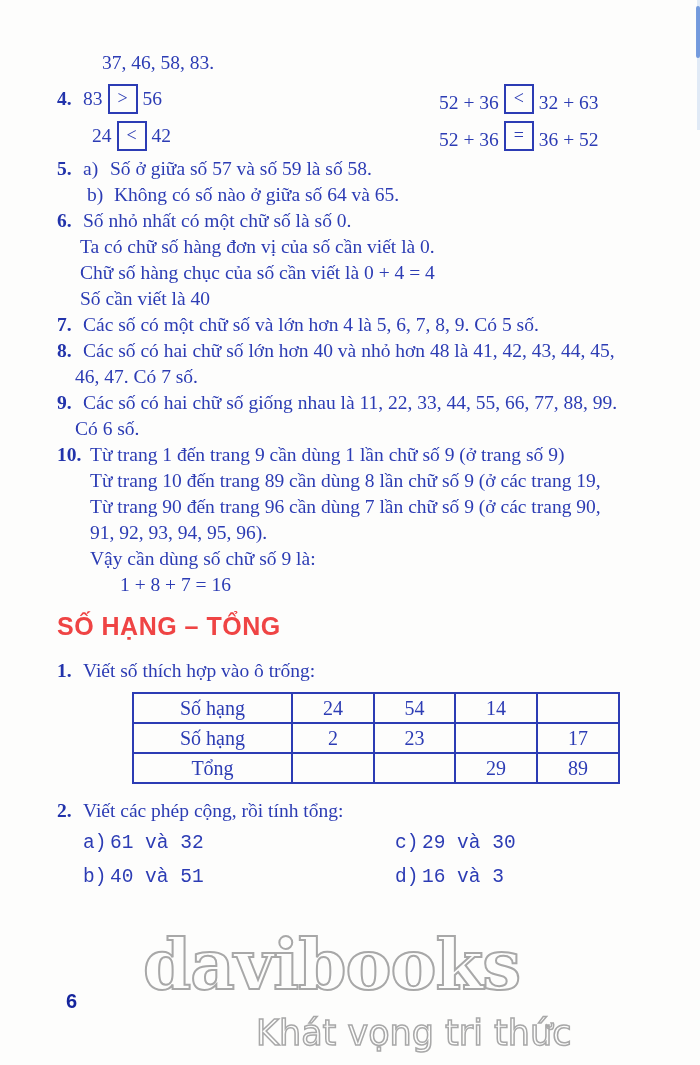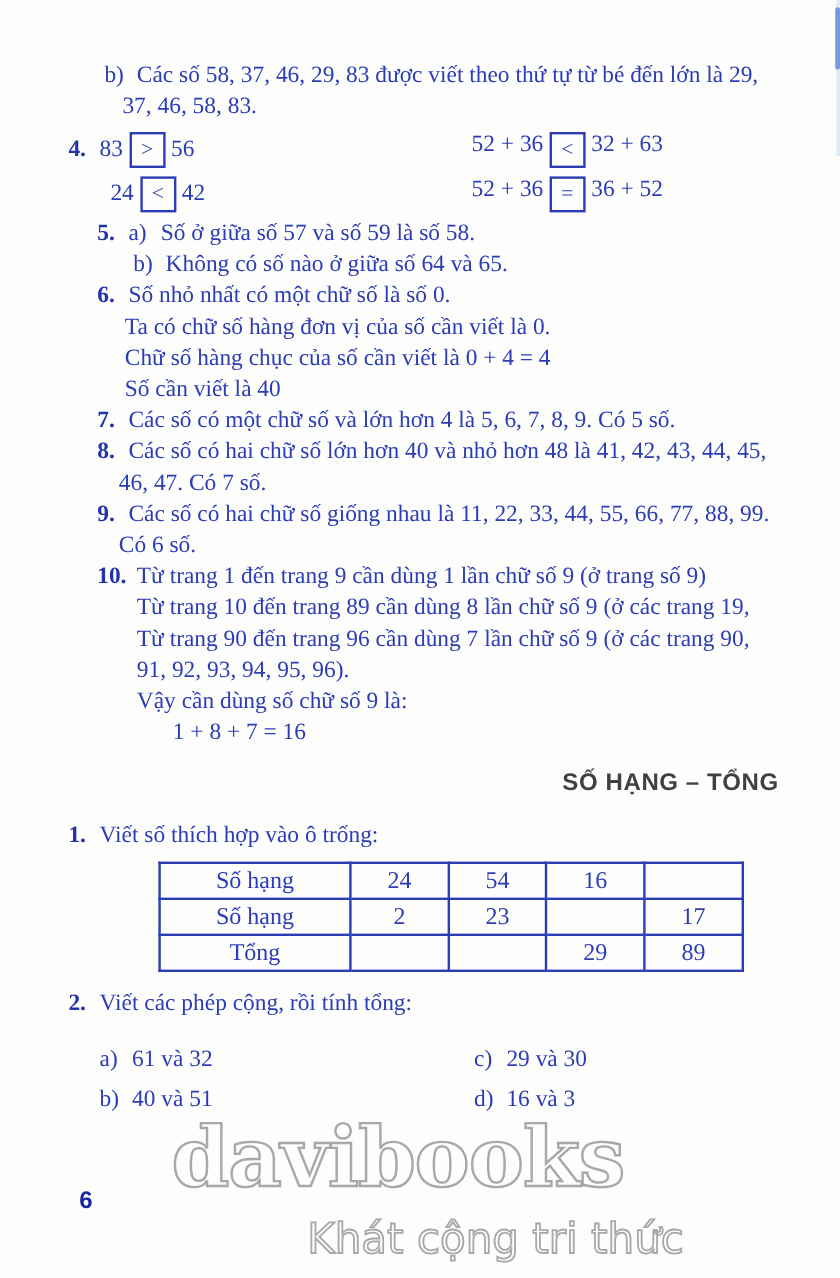--- a/index.html
+++ b/index.html
@@ -32,44 +32,44 @@
   .pl63{padding-left:63px;}
   .pl96{padding-left:96px;}
   .num{font-weight:bold;display:inline-block;color:#2233ab;}
   .w26{width:26px;}
   .w33{width:33px;}
   .w35{width:35px;}
   .albl{display:inline-block;width:27px;}
   .comp{margin-top:4px;}
   .comp-row{display:flex;align-items:center;height:37px;white-space:nowrap;}
   .comp-left{width:336px;display:flex;align-items:center;}
-  .comp-right{display:flex;align-items:flex-start;}
+  .comp-right{display:flex;align-items:flex-end;margin-left:46px;}
   .box{
     box-sizing:border-box;width:30px;height:30px;
     border:2px solid #2c3cb4;
     display:inline-flex;align-items:center;justify-content:center;
     margin:0 5px;font-size:18px;
   }
-  .sol{margin-top:2px;margin-left:24px;}
+  .sol{margin-top:2px;}
   .ans-label{font-style:italic;}
   .section-title{
-    margin-top:14px;text-align:right;padding-right:18px;
+    margin-top:14px;text-align:left;padding-right:18px;
     font-family:"Liberation Sans","DejaVu Sans",sans-serif;
-    font-weight:bold;font-size:20px;letter-spacing:.5px;color:#404040;
+    font-weight:bold;font-size:25px;letter-spacing:.5px;color:#ef4444;
     line-height:28px;
   }
   .ex-line{margin-top:18px;line-height:26px;white-space:nowrap;}
   .ex-line.second{margin-top:14px;}
   .table-wrap{margin-top:8px;padding-left:75px;}
   table.sum{border-collapse:collapse;table-layout:fixed;width:486px;padding-left:14px;}
   table.sum td{
     border:2px solid #2c3cb4;height:28px;text-align:center;
     font-size:20px;padding:0;color:#2c3cb4;
   }
-  .opts{margin-top:16px;}
+  .opts{margin-top:2px;font-family:Liberation Mono, monospace;}
   .opt-row{display:flex;line-height:34px;white-space:nowrap;}
   .opt-first{width:338px;padding-left:26px;box-sizing:border-box;}
   .olbl{display:inline-block;width:27px;}
   .page-num{
     position:absolute;left:66px;top:990px;
     font-family:"Liberation Sans","DejaVu Sans",sans-serif;
     font-weight:bold;font-size:20px;color:#15259d;
   }
   .wm1{
     position:absolute;left:143px;top:930px;z-index:6;
@@ -89,21 +89,20 @@
 </head>
 <body>
 
 <div class="page">
   <div class="edge-mark-faint"></div>
   <div class="edge-mark"></div>
 
   <div class="content">
 
     <div class="b-item">
-      <div class="line pl30"><span class="albl">b)</span><span>Các số 58, 37, 46, 29, 83 được viết theo thứ tự từ bé đến lớn là 29,</span></div>
       <div class="line pl45">37, 46, 58, 83.</div>
     </div>
 
     <div class="comp">
       <div class="comp-row">
         <div class="comp-left">
           <b class="num w26">4.</b>
             <span>83</span>
             <span class="box">&gt;</span>
             <span>56</span>
@@ -165,21 +164,21 @@
             <col style="width:82px">
             <col style="width:81px">
             <col style="width:82px">
             <col style="width:82px">
           </colgroup>
         <tbody>
           <tr>
             <td>Số hạng</td>
             <td>24</td>
             <td>54</td>
-            <td>16</td>
+            <td>14</td>
             <td></td>
           </tr>
           <tr>
             <td>Số hạng</td>
             <td>2</td>
             <td>23</td>
             <td></td>
             <td>17</td>
           </tr>
           <tr>
@@ -204,14 +203,14 @@
         <div class="opt-first"><span class="olbl">b)</span><span>40 và 51</span></div>
         <div><span class="olbl">d)</span><span>16 và 3</span></div>
       </div>
     </div>
 
   </div>
 
   <div class="page-num">6</div>
 
   <div class="wm1">davibooks</div>
-  <div class="wm2">Khát cộng tri thức</div>
+  <div class="wm2">Khát vọng tri thức</div>
 </div>
 
 </body></html>

